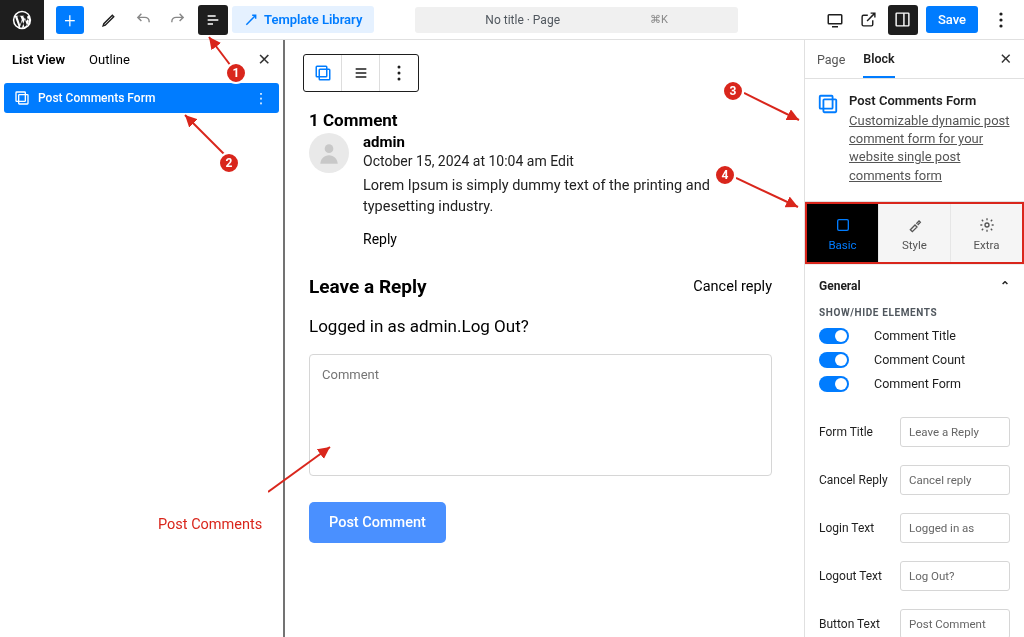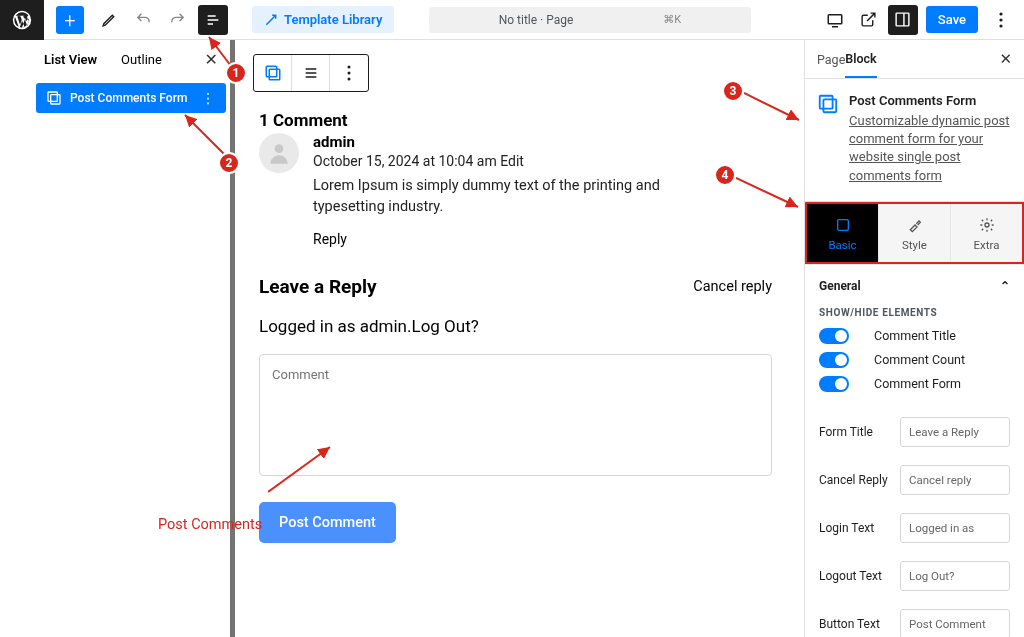--- a/index.html
+++ b/index.html
@@ -6,33 +6,33 @@
   html, body { width: 1024px; height: 637px; overflow: hidden; background: #fff; }
 
   
   .topbar { display: flex; align-items: center; height: 40px; border-bottom: 1px solid #e0e0e0; padding-right: 8px; }
   .wp-logo { width: 44px; height: 40px; background: #1e1e1e; display: flex; align-items: center; justify-content: center; }
   .wp-logo svg { width: 22px; height: 22px; fill: #fff; }
   .add-btn { width: 28px; height: 28px; background: #007cff; color: #fff; border-radius: 3px; display: flex; align-items: center; justify-content: center; margin: 0 8px 0 12px; font-size: 20px; font-weight: 300; }
   .tool-icon { width: 30px; height: 30px; display: flex; align-items: center; justify-content: center; color: #1e1e1e; margin: 0 2px; }
   .doc-overview { width: 30px; height: 30px; background: #1e1e1e; border-radius: 3px; display: flex; align-items: center; justify-content: center; margin: 0 4px; }
   .doc-overview svg { stroke: #fff; }
-  .template-lib { display: flex; align-items: center; gap: 6px; background: #e5f1ff; color: #007cff; padding: 6px 12px; border-radius: 3px; margin-left: 20px; font-size: 13px; font-weight: 600; }
+  .template-lib { display: flex; align-items: center; gap: 6px; background: #e5f1ff; color: #007cff; padding: 6px 12px; border-radius: 3px; margin-left: 0; font-size: 13px; font-weight: 600; }
   .title-pill { flex: 0 0 auto; margin: 0 auto; background: #f0f0f0; color: #50575e; padding: 6px 70px; border-radius: 3px; font-size: 12px; display: flex; align-items: center; gap: 90px; }
   .title-pill .kbd { color: #888; font-size: 11px; }
   .right-tools { display: flex; align-items: center; gap: 4px; margin-left: auto; }
   .right-tool { width: 30px; height: 30px; display: flex; align-items: center; justify-content: center; color: #1e1e1e; }
   .right-tool.active { background: #1e1e1e; color: #fff; border-radius: 3px; }
   .save-btn { background: #007cff; color: #fff; padding: 6px 12px; border-radius: 3px; font-size: 13px; font-weight: 500; margin: 0 4px; }
 
   
   .workspace { display: flex; height: calc(637px - 40px); }
 
   
-  .left-panel { width: 235px; border-right: 5px solid #737373; position: relative; padding-left: 32px; }
+  .left-panel { width: 285px; border-right: 2px solid #737373; position: relative; }
   .lv-tabs { display: flex; align-items: center; padding: 10px 12px 8px; gap: 24px; font-size: 13px; }
   .lv-tabs .tab.active { font-weight: 600; }
   .lv-close { margin-left: auto; font-size: 16px; color: #333; }
   .lv-item { background: #007cff; color: #fff; border-radius: 3px; margin: 6px 4px; padding: 7px 10px; display: flex; align-items: center; gap: 8px; font-size: 12px; font-weight: 500; position: relative; }
   .lv-item .kebab { margin-left: auto; font-size: 14px; letter-spacing: 1px; }
 
   
   .canvas { flex: 1; overflow: hidden; position: relative; background: #fff; padding: 14px 18px 0 18px; }
   .block-toolbar { display: inline-flex; border: 1px solid #1e1e1e; border-radius: 3px; background: #fff; margin-bottom: 18px; }
   .block-toolbar .cell { width: 38px; height: 36px; display: flex; align-items: center; justify-content: center; border-right: 1px solid #ddd; }
@@ -47,21 +47,21 @@
   .reply-link { font-size: 14px; margin-top: 14px; }
   .reply-row { display: flex; align-items: center; justify-content: space-between; margin: 18px 0 18px; }
   .reply-heading { font-size: 19px; font-weight: 700; }
   .cancel-reply { font-size: 14.5px; }
   .logged-in { font-size: 17px; margin-bottom: 18px; }
   .comment-area { width: 100%; height: 122px; border: 1px solid #d6d6d6; border-radius: 4px; padding: 12px; font-size: 13px; color: #888; resize: none; }
   .post-btn { background: #4A90FF; color: #fff; padding: 12px 20px; border-radius: 5px; font-size: 14.5px; font-weight: 500; display: inline-block; margin-top: 22px; }
 
   
   .right-panel { width: 220px; border-left: 1px solid #e0e0e0; display: flex; flex-direction: column; font-size: 12.5px; color: #1e1e1e; }
-  .rp-tabs { display: flex; align-items: center; padding: 10px 12px 0; border-bottom: 1px solid #e0e0e0; font-size: 12.5px; }
+  .rp-tabs { display: flex; align-items: center; padding: 10px 12px 0; gap: 18px; border-bottom: 1px solid #e0e0e0; font-size: 12.5px; }
   .rp-tab { padding-bottom: 10px; color: #555; }
   .rp-tab.active { font-weight: 600; color: #1e1e1e; border-bottom: 2.5px solid #007cff; }
   .rp-close { margin-left: auto; font-size: 15px; color: #333; padding-bottom: 10px; }
   .block-info { display: flex; gap: 10px; padding: 14px 12px 16px; border-bottom: 1px solid #e0e0e0; }
   .block-icon { width: 22px; height: 22px; color: #007cff; flex-shrink: 0; }
   .block-title { font-weight: 600; font-size: 13px; margin-bottom: 4px; }
   .block-desc { font-size: 13px; color: #555; line-height: 1.4; text-decoration: underline; }
   .tri-tabs { display: flex; border: 2px solid #d9261c; }
   .tri-tab { flex: 1; text-align: center; padding: 13px 0 10px; font-size: 11.5px; color: #555; border-right: 1px solid #e6e6e6; }
   .tri-tab:last-child { border-right: none; }

